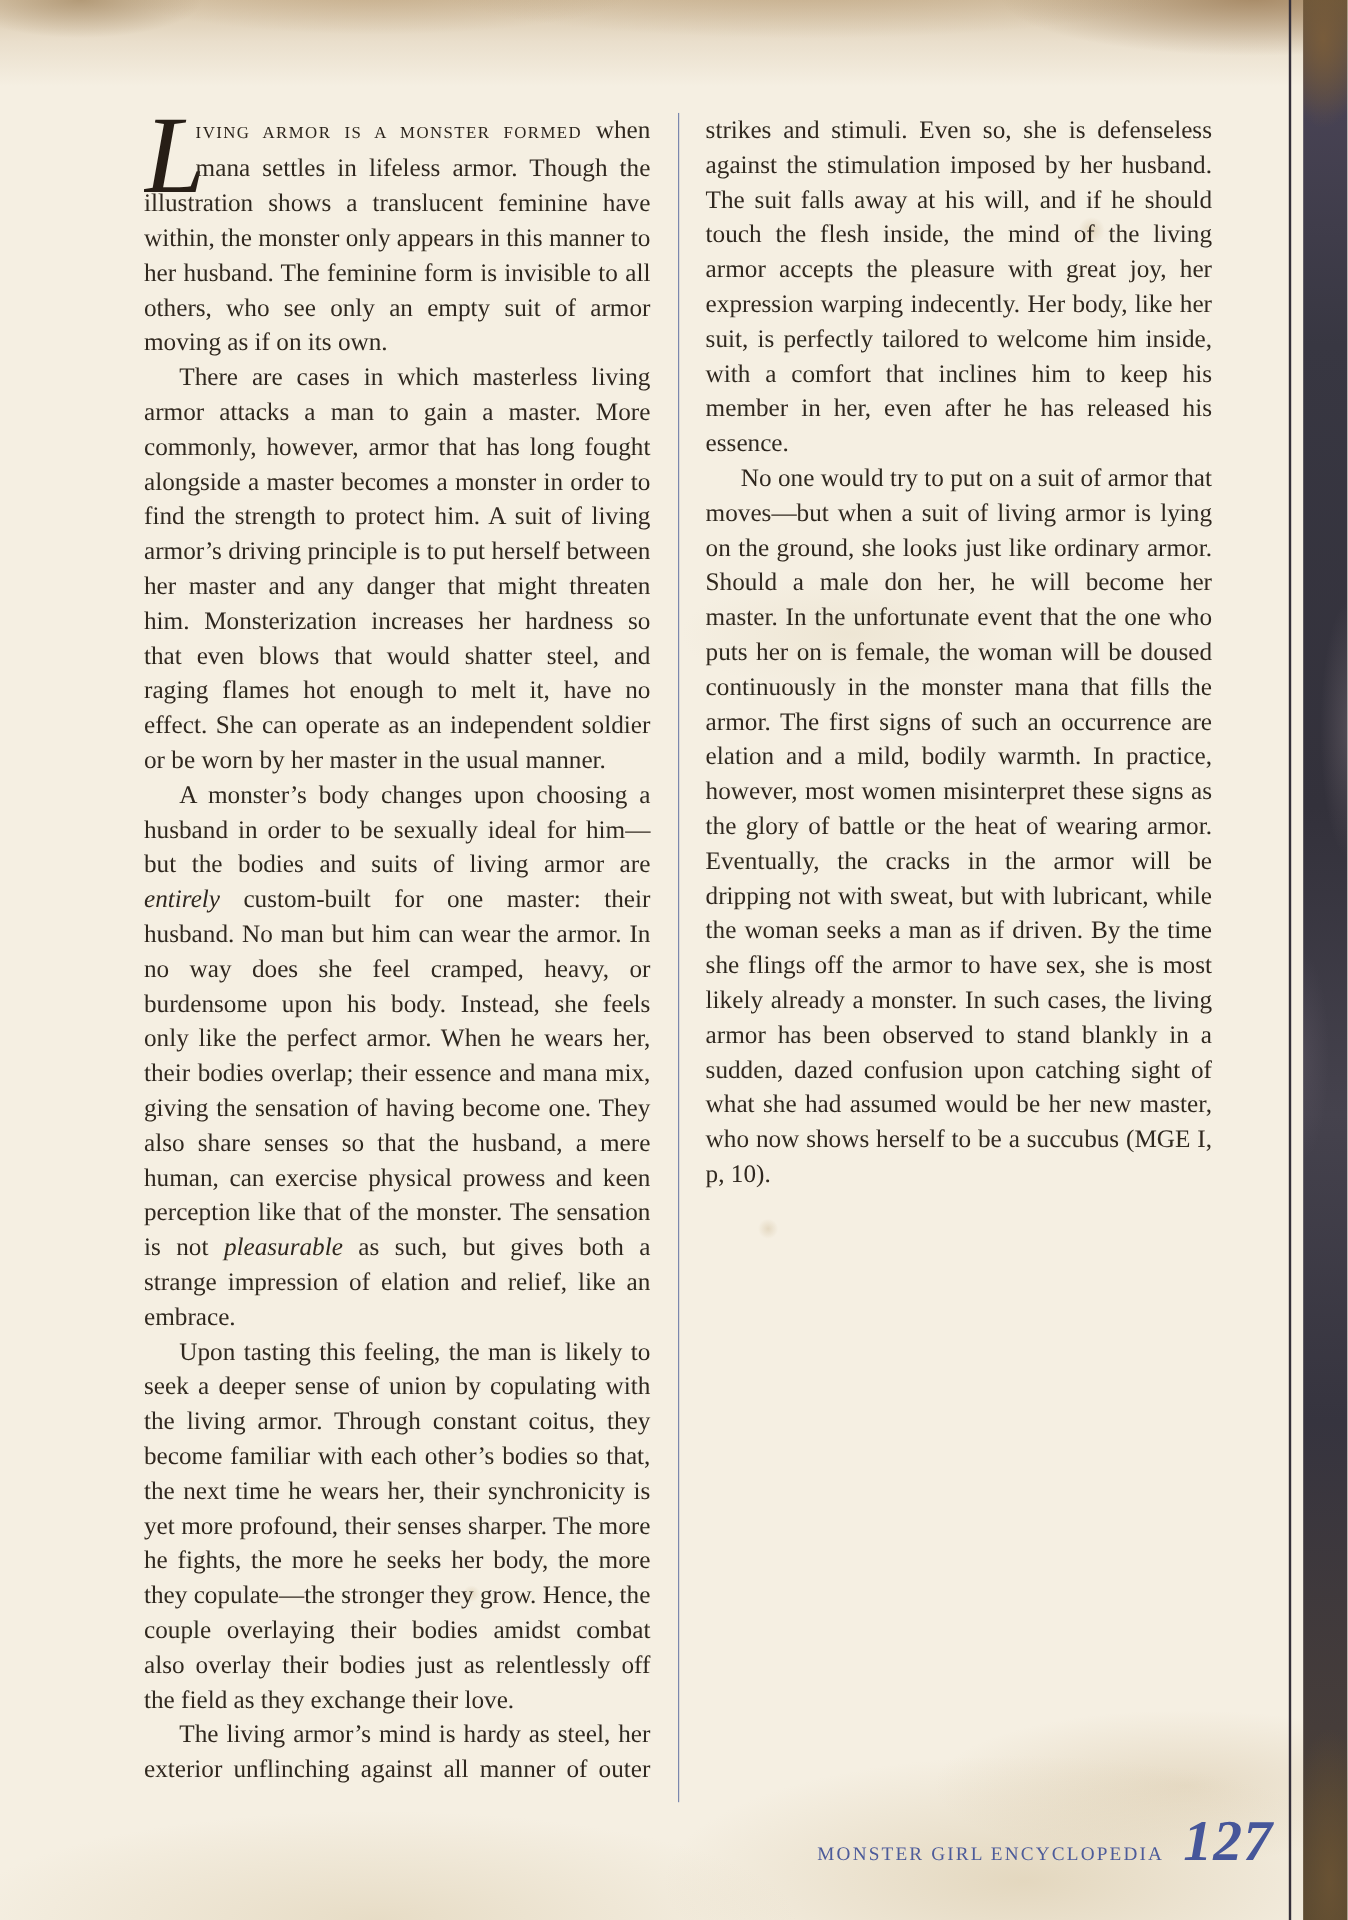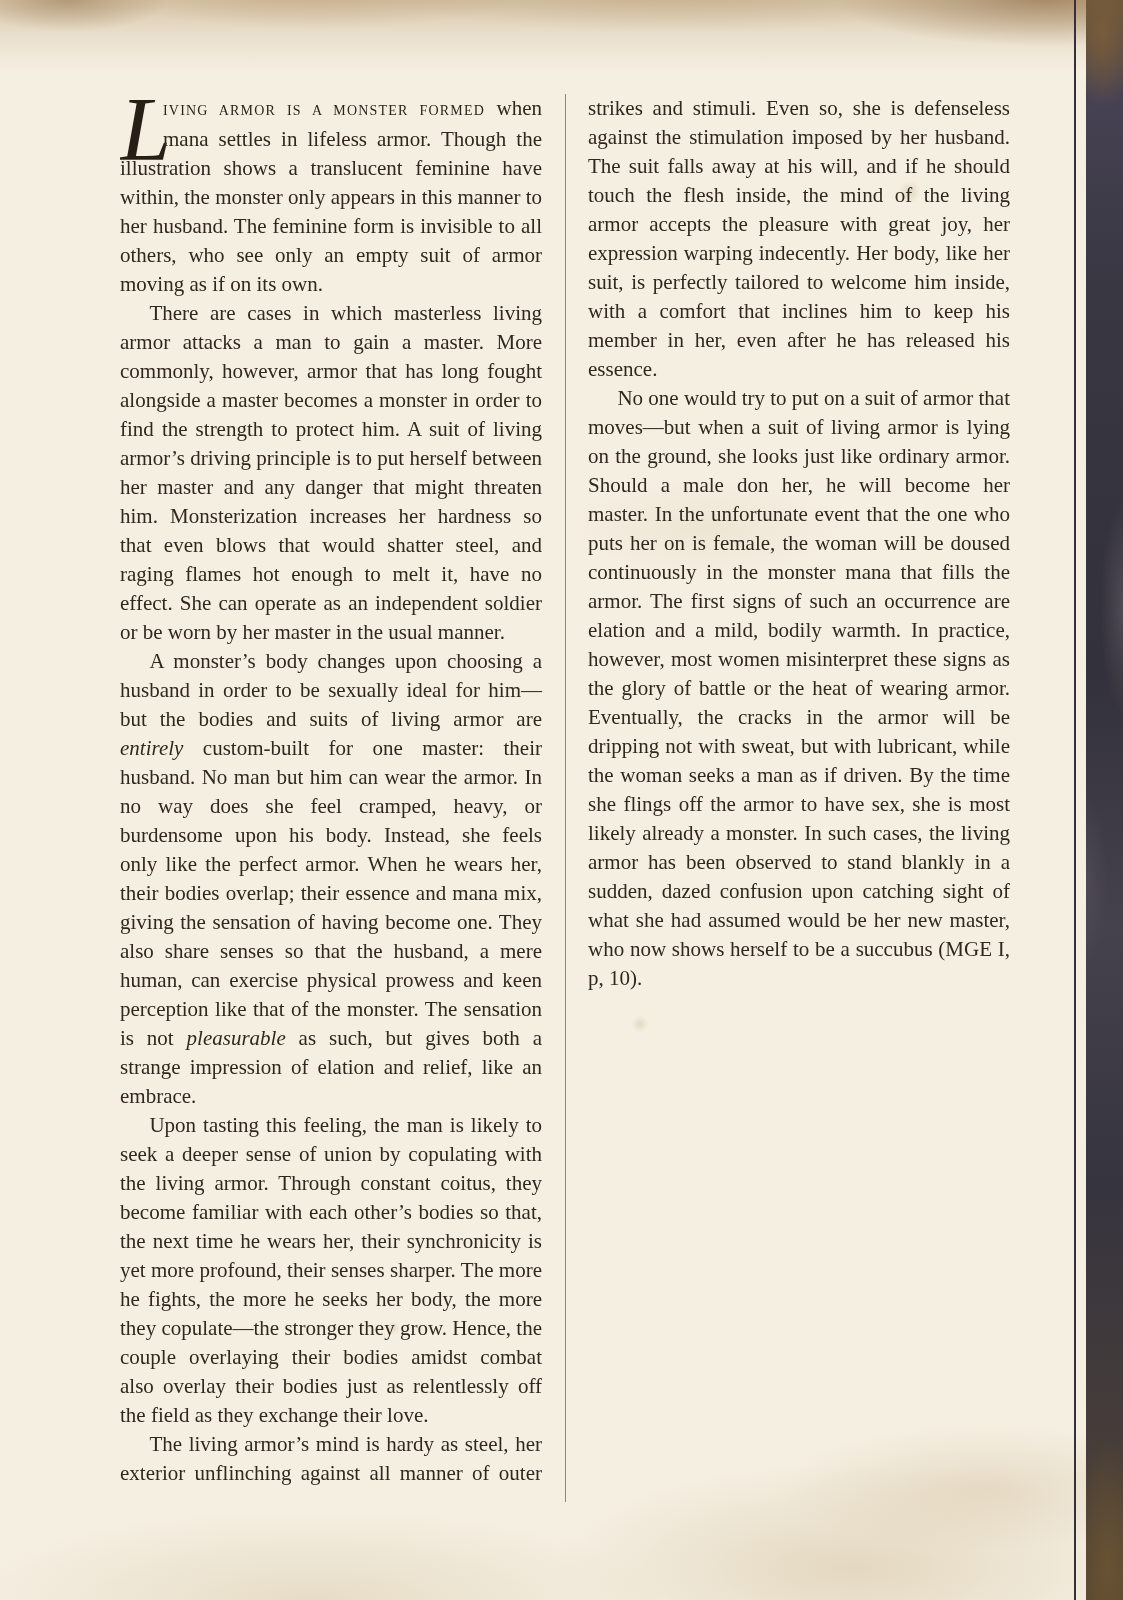--- a/index.html
+++ b/index.html
@@ -101,17 +101,21 @@
     <p class="para">
       <span class="dropcap">L</span><span class="lead-caps">IVING ARMOR IS A MONSTER FORMED</span><span> when mana settles in lifeless armor. Though the illustration shows a translucent feminine have within, the monster only appears in this manner to her husband. The feminine form is invisible to all others, who see only an empty suit of armor moving as if on its own.</span>
     </p>
     <p class="para indent">There are cases in which masterless living armor attacks a man to gain a master. More commonly, however, armor that has long fought alongside a master becomes a monster in order to find the strength to protect him. A suit of living armor’s driving principle is to put herself between her master and any danger that might threaten him. Monsterization increases her hardness so that even blows that would shatter steel, and raging flames hot enough to melt it, have no effect. She can operate as an independent soldier or be worn by her master in the usual manner.</p>
     <p class="para indent"><span>A monster’s body changes upon choosing a husband in order to be sexually ideal for him—but the bodies and suits of living armor are </span><em>entirely</em><span> custom-built for one master: their husband. No man but him can wear the armor. In no way does she feel cramped, heavy, or burdensome upon his body. Instead, she feels only like the perfect armor. When he wears her, their bodies overlap; their essence and mana mix, giving the sensation of having become one. They also share senses so that the husband, a mere human, can exercise physical prowess and keen perception like that of the monster. The sensation is not </span><em>pleasurable</em><span> as such, but gives both a strange impression of elation and relief, like an embrace.</span></p>
     <p class="para indent">Upon tasting this feeling, the man is likely to seek a deeper sense of union by copulating with the living armor. Through constant coitus, they become familiar with each other’s bodies so that, the next time he wears her, their synchronicity is yet more profound, their senses sharper. The more he fights, the more he seeks her body, the more they copulate—the stronger they grow. Hence, the couple overlaying their bodies amidst combat also overlay their bodies just as relentlessly off the field as they exchange their love.</p>
     <p class="para indent">The living armor’s mind is hardy as steel, her exterior unflinching against all manner of outer strikes and stimuli. Even so, she is defenseless against the stimulation imposed by her husband. The suit falls away at his will, and if he should touch the flesh inside, the mind of the living armor accepts the pleasure with great joy, her expression warping indecently. Her body, like her suit, is perfectly tailored to welcome him inside, with a comfort that inclines him to keep his member in her, even after he has released his essence.</p>
     <p class="para indent">No one would try to put on a suit of armor that moves—but when a suit of living armor is lying on the ground, she looks just like ordinary armor. Should a male don her, he will become her master. In the unfortunate event that the one who puts her on is female, the woman will be doused continuously in the monster mana that fills the armor. The first signs of such an occurrence are elation and a mild, bodily warmth. In practice, however, most women misinterpret these signs as the glory of battle or the heat of wearing armor. Eventually, the cracks in the armor will be dripping not with sweat, but with lubricant, while the woman seeks a man as if driven. By the time she flings off the armor to have sex, she is most likely already a monster. In such cases, the living armor has been observed to stand blankly in a sudden, dazed confusion upon catching sight of what she had assumed would be her new master, who now shows herself to be a succubus (MGE I, p, 10).</p>
   </main>
 
+  <div class="footer">
+    <span class="book-title">MONSTER GIRL ENCYCLOPEDIA</span>
+    <span class="page-number">127</span>
+  </div>
 
   <div class="edge-line"></div>
   <div class="edge-band"></div>
 
 </div>
 
 </body></html>

